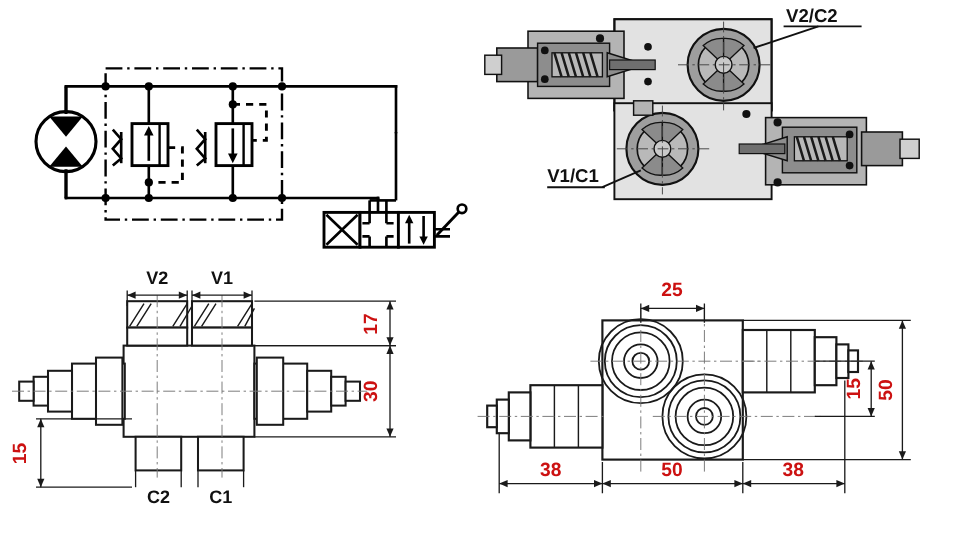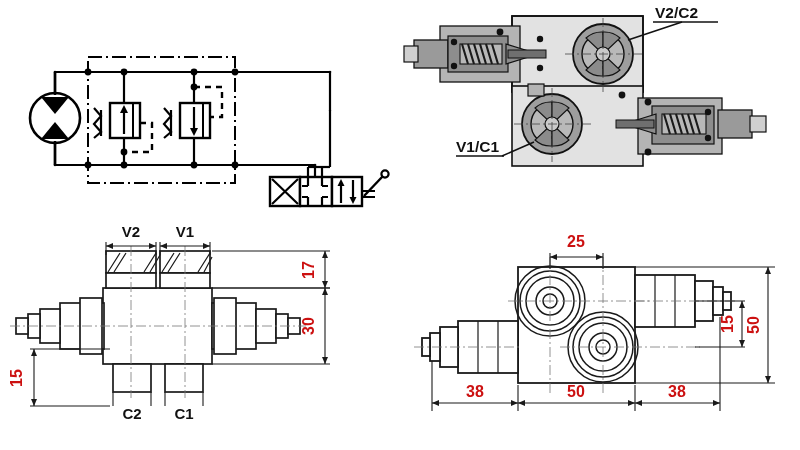--- a/index.html
+++ b/index.html
@@ -311,21 +311,21 @@
     <line x1="30" y1="139" x2="110" y2="139"></line>
     <line x1="30" y1="196" x2="110" y2="196"></line>
     <line x1="34" y1="139" x2="34" y2="196"></line>
   </g>
   <path d="M34,139 L31,146 L37,146 Z" fill="#1a1a1a"></path>
   <path d="M34,196 L31,189 L37,189 Z" fill="#1a1a1a"></path>
   <text class="lbl" x="22" y="168" font-size="16" text-anchor="middle" fill="#cc1111" transform="rotate(-90 22 168)">15</text>
 </svg>
 </div>
 
-<div class="quad" style="left:400px;top:225px;width:400px;height:225px;">
+<div class="quad" style="left:384px;top:225px;width:400px;height:225px;">
 <svg width="400" height="225" viewBox="0 0 400 225">
   <g fill="#fff" stroke="#1a1a1a" stroke-width="1.8">
 
     <rect x="118" y="42" width="117" height="116"></rect>
 
     <rect x="58" y="96" width="60" height="52"></rect>
     <rect x="40" y="102" width="18" height="40"></rect>
     <rect x="30" y="108" width="10" height="28"></rect>
     <rect x="22" y="113" width="8" height="18"></rect>
 

